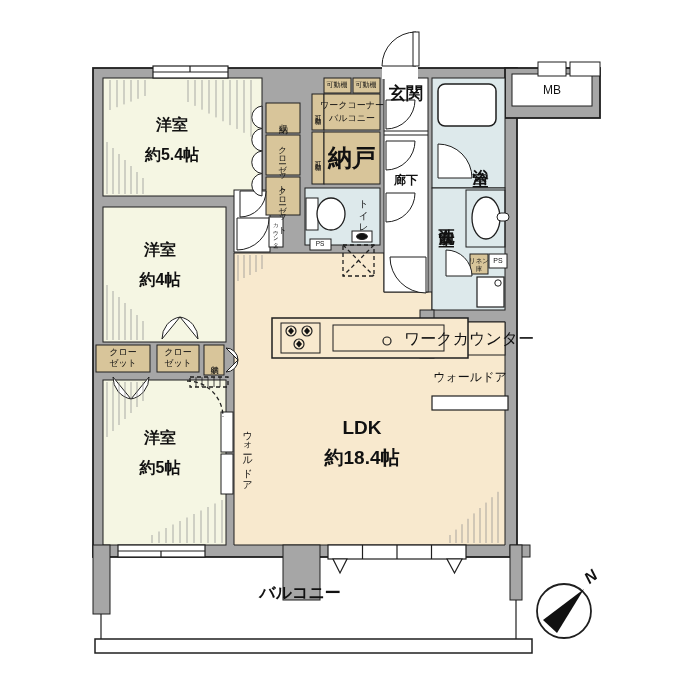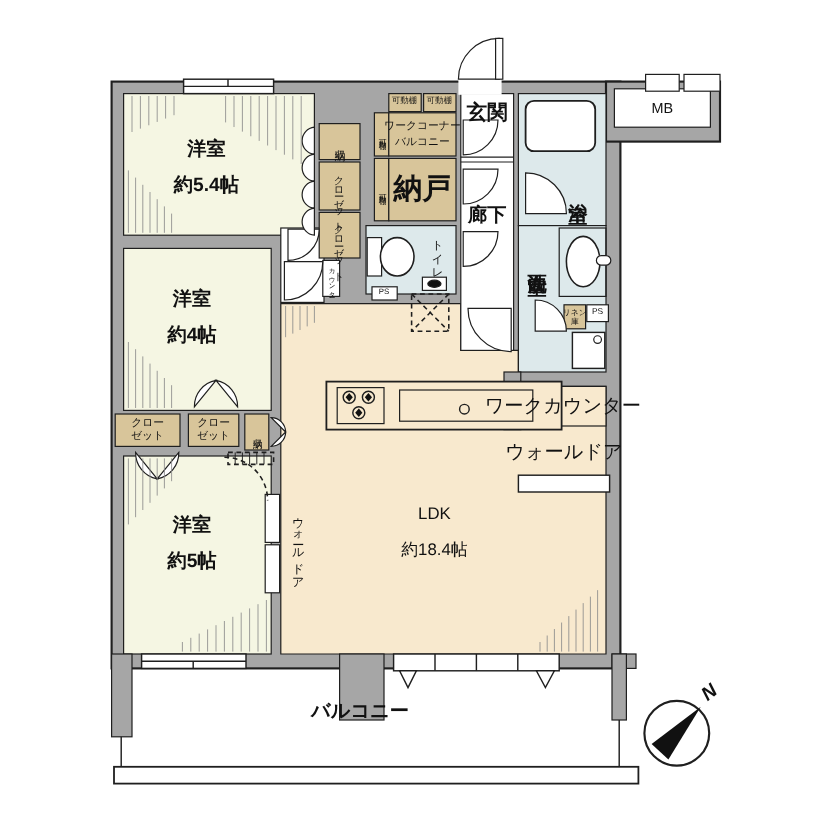--- a/index.html
+++ b/index.html
@@ -10,22 +10,22 @@
   #plan{position:relative;width:700px;height:700px;background:#fff;
         font-family:"Liberation Sans","DejaVu Sans",sans-serif;color:#111;overflow:hidden;}
   #plan svg{position:absolute;left:0;top:0;}
   .lbl{position:absolute;transform:translate(-50%,-50%);white-space:pre;text-align:center;
        line-height:1.2;color:#111;}
   .v{writing-mode:vertical-rl;text-orientation:upright;letter-spacing:1px;}
   .vwrap{writing-mode:vertical-rl;text-orientation:upright;height:32px;line-height:10px;
          font-size:8.5px;letter-spacing:0;}
   .b{font-weight:bold;}
   .s16{font-size:16px;font-weight:600;}
-  .s19{font-size:14px;font-weight:400;}
-  .s12{font-size:16px;}
+  .s19{font-size:19px;font-weight:700;}
+  .s12{font-size:12px;}
   .s10{font-size:16px;}
   .s9{font-size:9px;}
   .s8{font-size:8px;}
   .s7{font-size:7px;}
   .s65{font-size:6.5px;}
   .s55{font-size:5.5px;letter-spacing:0;}
 </style>
 </head>
 <body>
 

